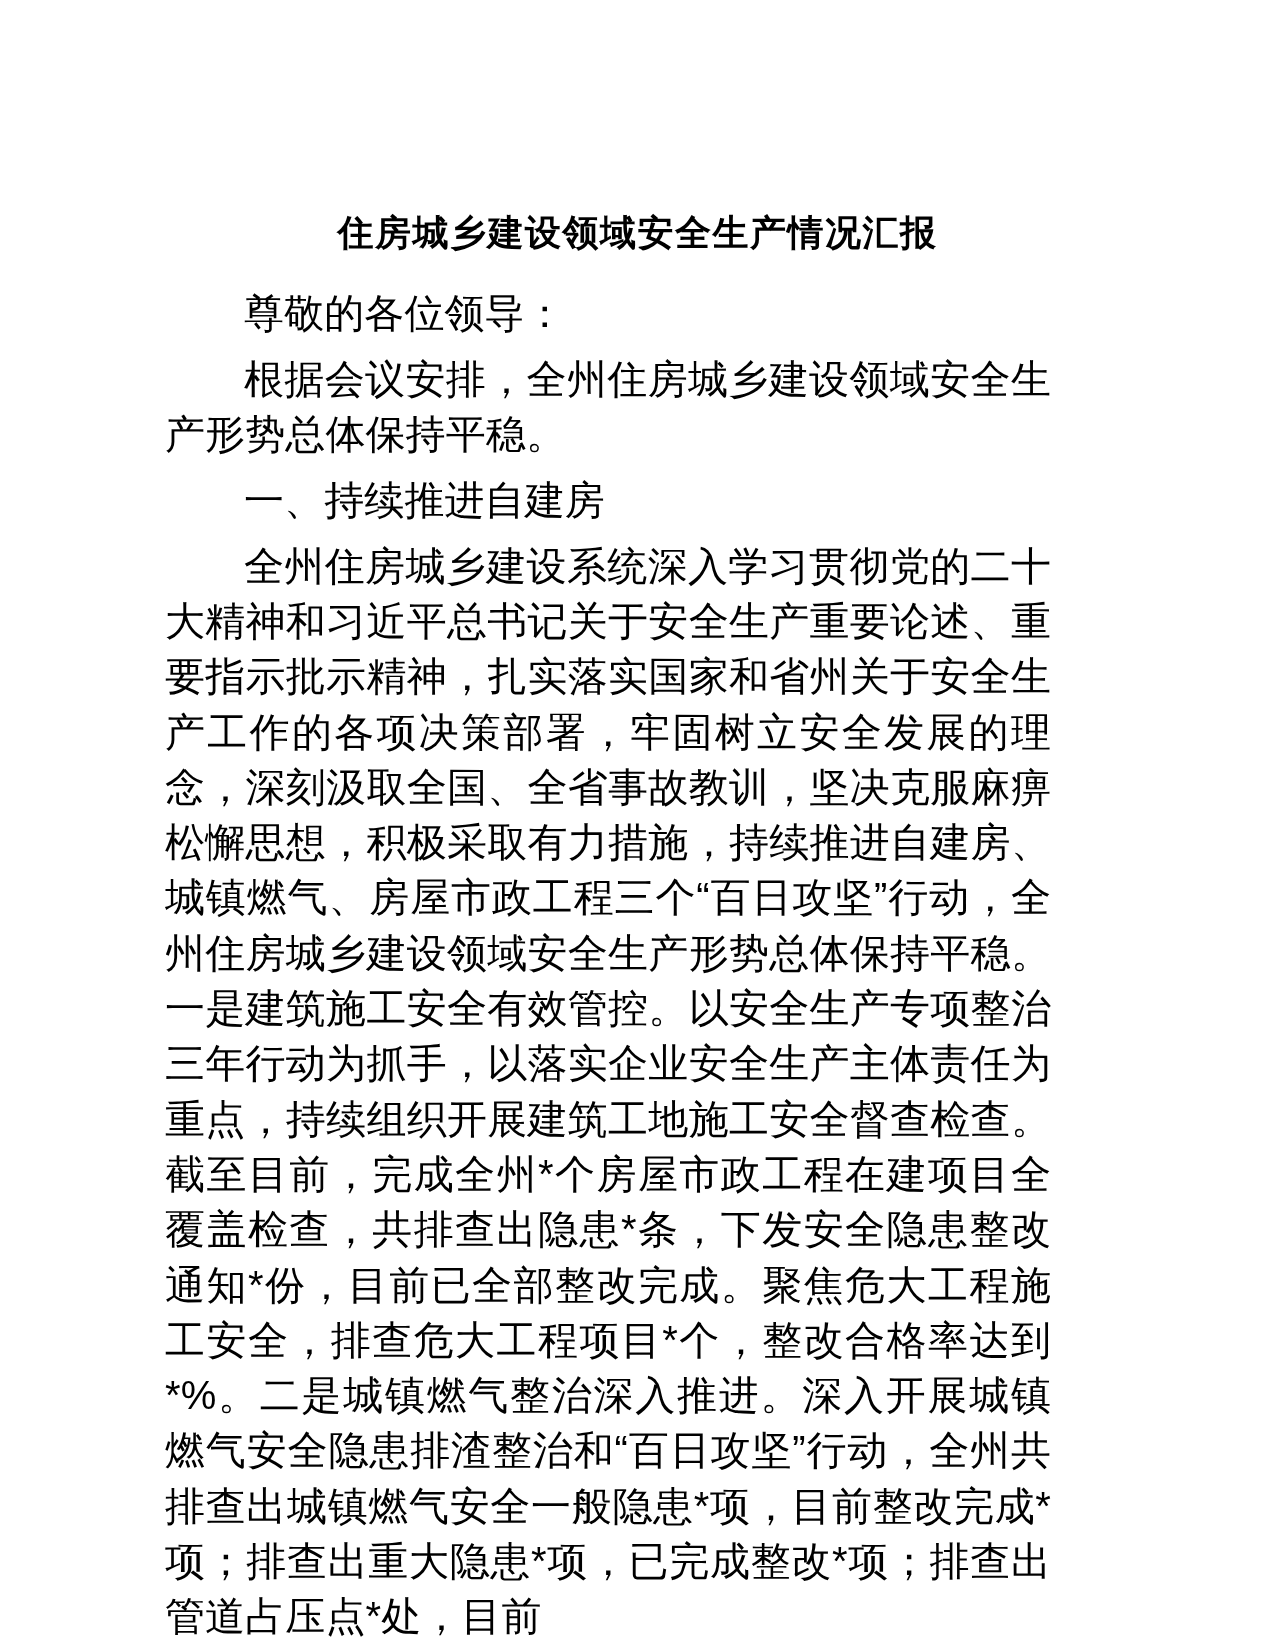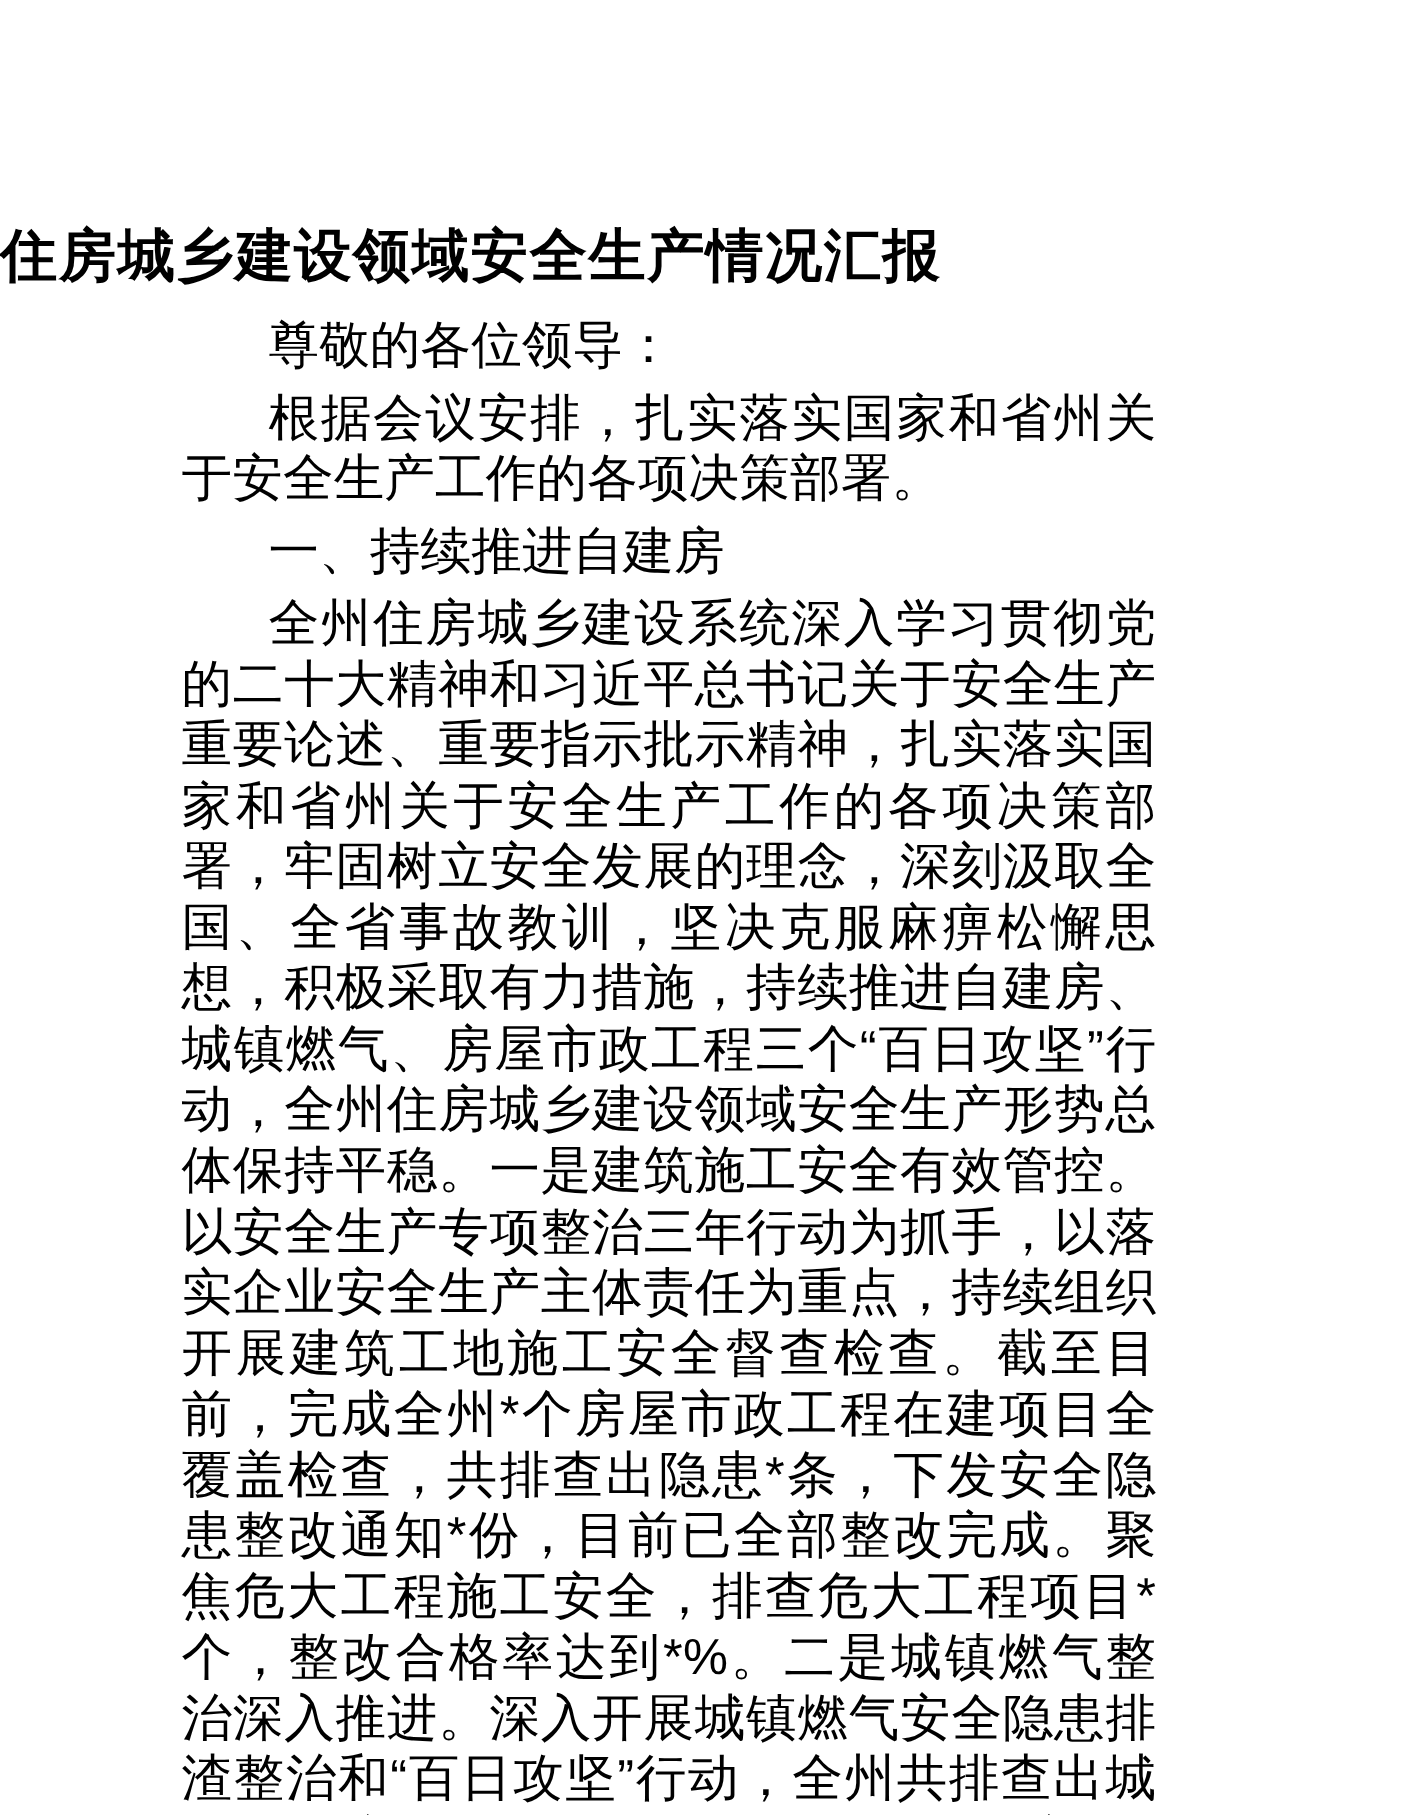--- a/index.html
+++ b/index.html
@@ -15,36 +15,36 @@
     margin: 0 auto;
     overflow: hidden;
     font-family: "Liberation Sans", "DejaVu Sans", sans-serif;
     color: #000000;
   }
   .doc-title {
     position: absolute;
     top: 205px;
     left: 0;
     width: 1275px;
-    text-align: left;
-    font-size: 52px;
+    text-align: center;
+    font-size: 36px;
     font-weight: bold;
     letter-spacing: 1.5px;
     line-height: 56px;
     color: #000000;
     white-space: nowrap;
   }
   .body-block {
     position: absolute;
     top: 286px;
     left: 165px;
     width: 886px;
   }
   .para {
-    font-size: 46px;
+    font-size: 40px;
     line-height: 55.3px;
     letter-spacing: 0.1px;
     text-align: justify;
     text-justify: inter-character;
     margin: 0;
     color: #000000;
   }
   .para.indent {
     text-indent: 79px;
   }
@@ -68,21 +68,21 @@
 <body>
 
 <div class="page">
 
   <div class="doc-title">住房城乡建设领域安全生产情况汇报</div>
 
   <div class="body-block">
 
     <p class="para indent nostretch">尊敬的各位领导：</p>
 
-    <p class="para indent spaced nostretch">根据会议安排，扎实落实国家和省州关于安全生产工作的各项决策部署。</p>
+    <p class="para indent spaced nostretch">根据会议安排，全州住房城乡建设领域安全生产形势总体保持平稳。</p>
 
     <p class="para indent spaced nostretch">一、持续推进自建房</p>
 
     <p class="para indent spaced flow nostretch">全州住房城乡建设系统深入学习贯彻党的二十大精神和习近平总书记关于安全生产重要论述、重要指示批示精神，扎实落实国家和省州关于安全生产工作的各项决策部署，牢固树立安全发展的理念，深刻汲取全国、全省事故教训，坚决克服麻痹松懈思想，积极采取有力措施，持续推进自建房、城镇燃气、房屋市政工程三个“百日攻坚”行动，全州住房城乡建设领域安全生产形势总体保持平稳。一是建筑施工安全有效管控。以安全生产专项整治三年行动为抓手，以落实企业安全生产主体责任为重点，持续组织开展建筑工地施工安全督查检查。截至目前，完成全州*个房屋市政工程在建项目全覆盖检查，共排查出隐患*条，下发安全隐患整改通知*份，目前已全部整改完成。聚焦危大工程施工安全，排查危大工程项目*个，整改合格率达到*%。二是城镇燃气整治深入推进。深入开展城镇燃气安全隐患排渣整治和“百日攻坚”行动，全州共排查出城镇燃气安全一般隐患*项，目前整改完成*项；排查出重大隐患*项，已完成整改*项；排查出管道占压点*处，目前</p>
 
   </div>
 
 </div>
 
 </body></html>

